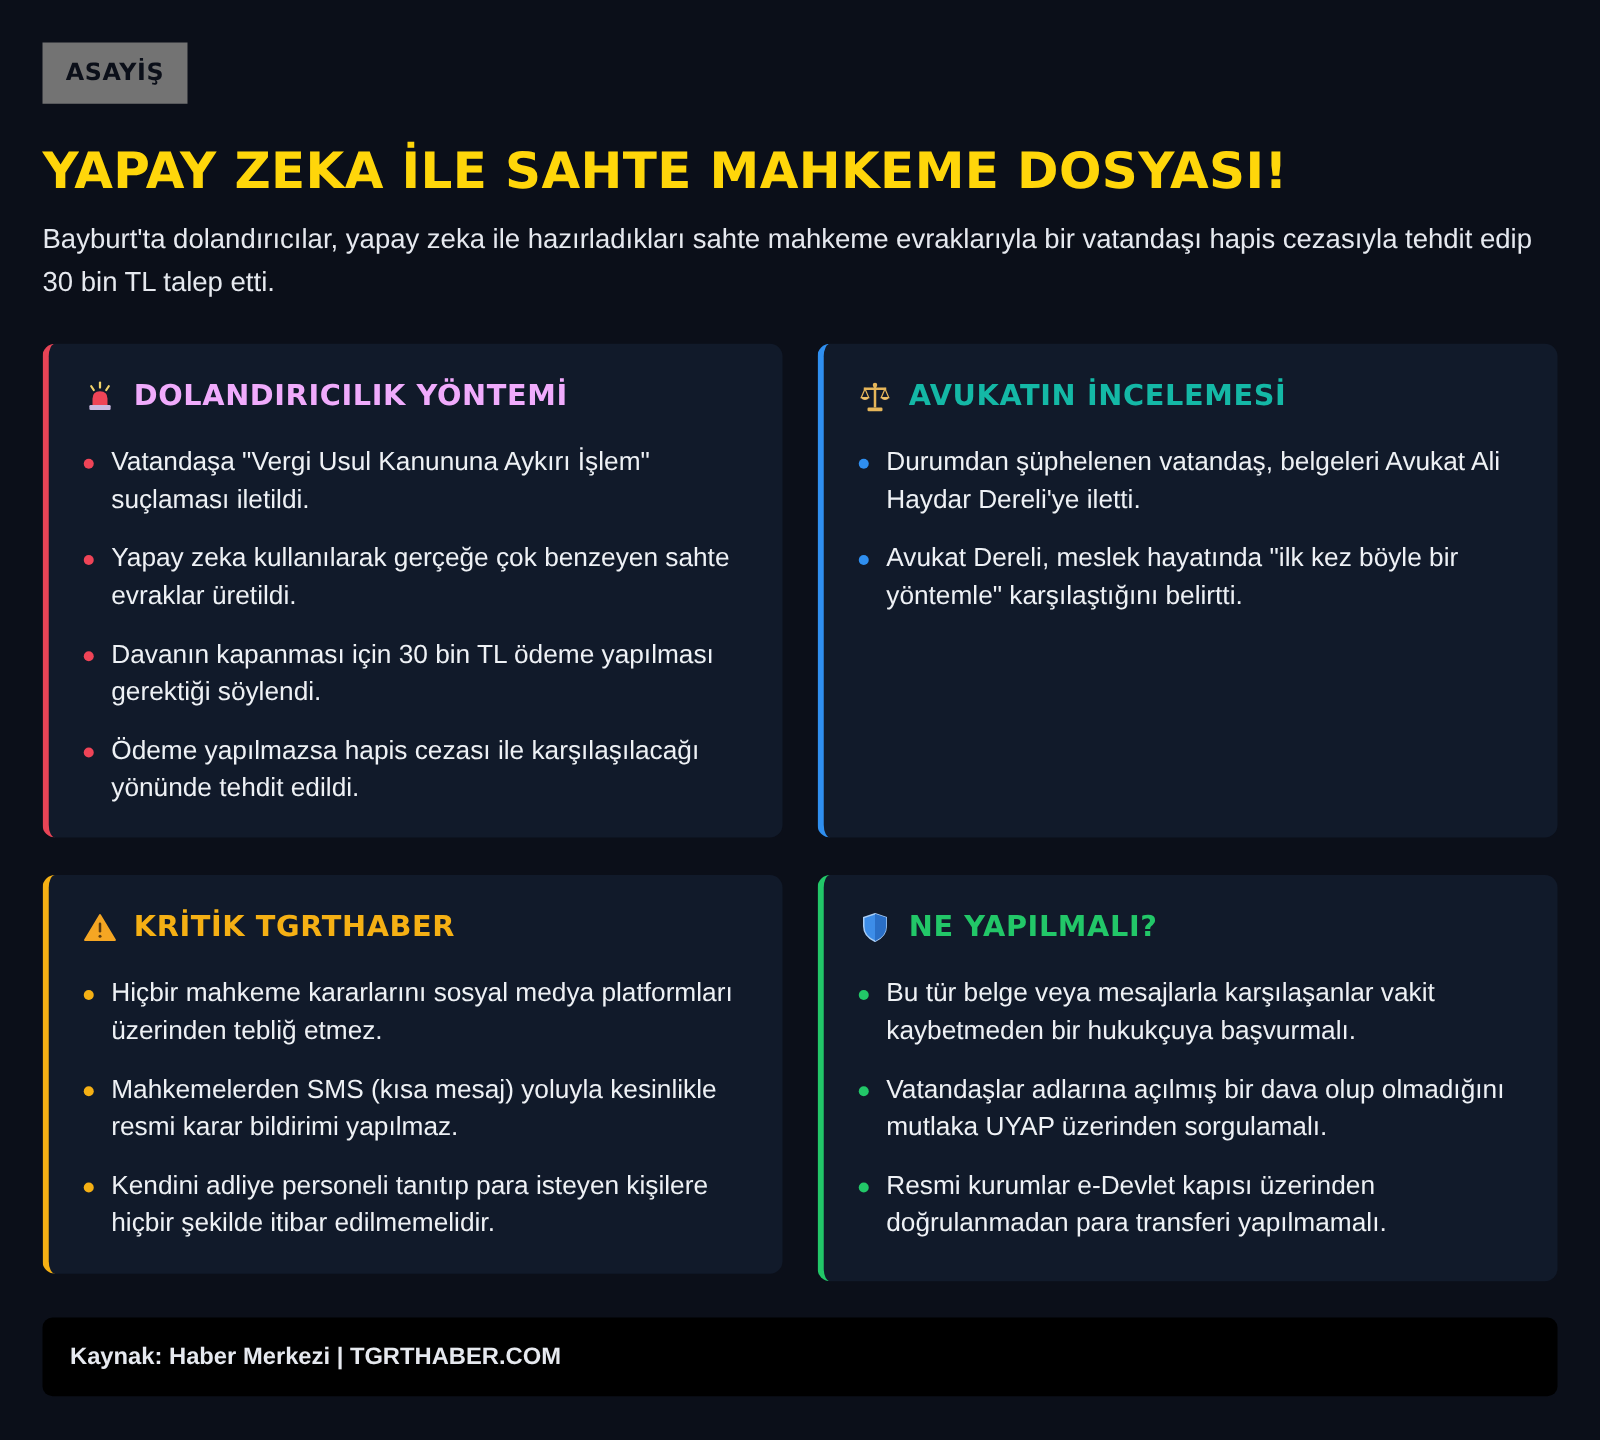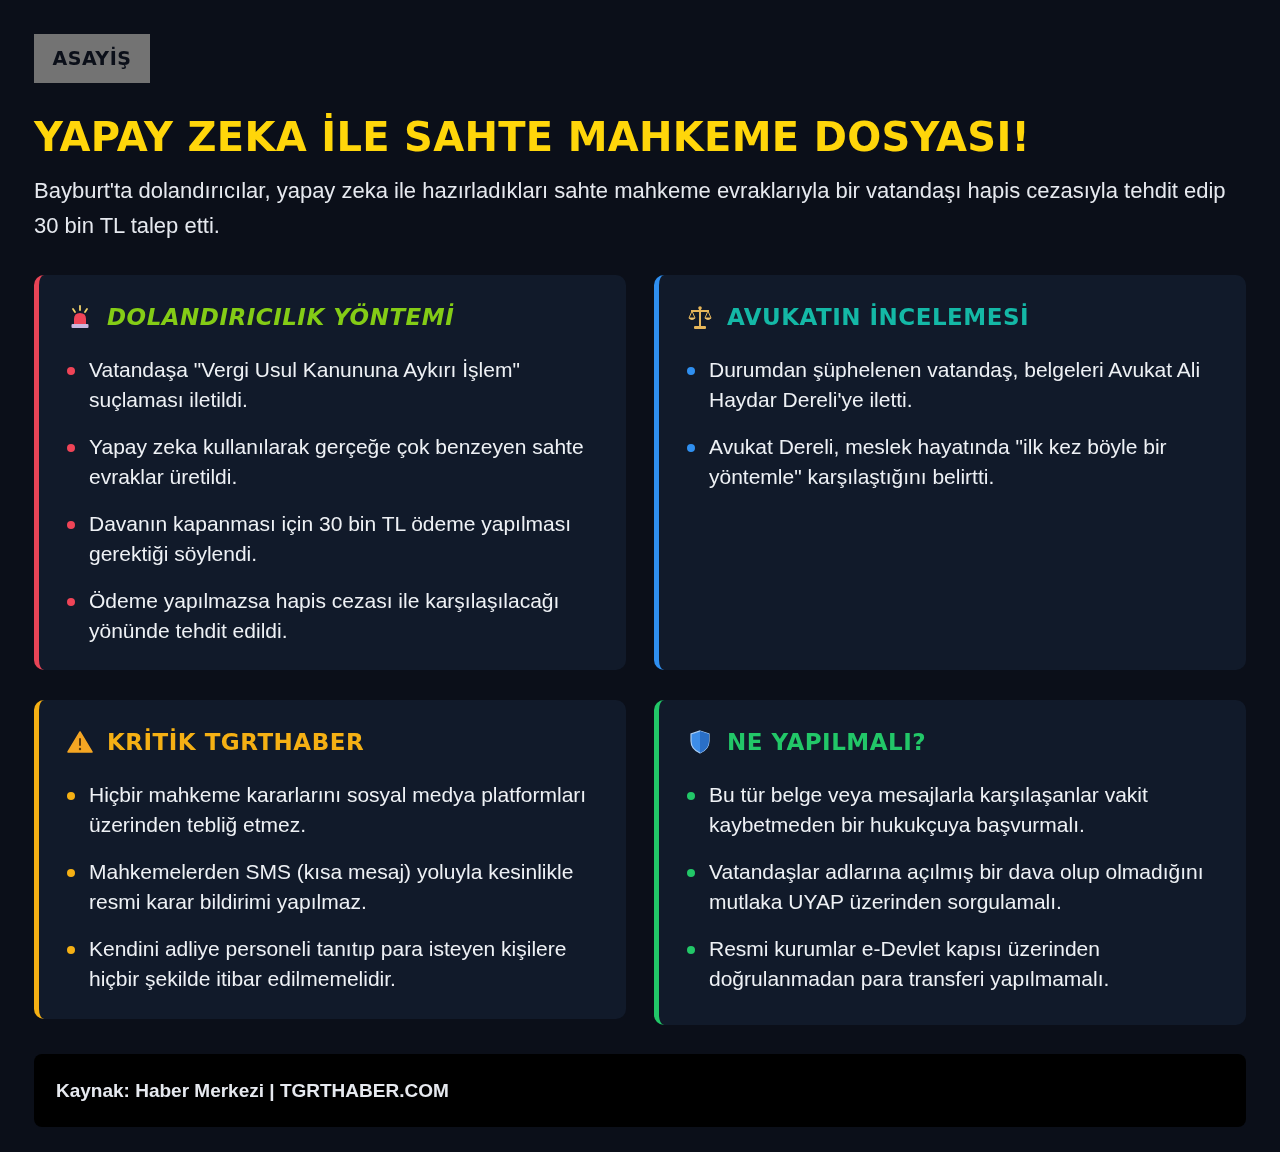--- a/index.html
+++ b/index.html
@@ -84,21 +84,21 @@
       flex-shrink: 0;
     }
     .card-icon svg { width: 26px; height: 26px; display: block; }
     .card-title {
       font-family: "DejaVu Sans", sans-serif;
       font-weight: 700;
       font-size: 23px;
       letter-spacing: 0.5px;
       white-space: nowrap;
     }
-    .c1 .card-title { color: #84cc16; font-style: italic; }
+    .c1 .card-title { color: #f0abfc; }
     .c2 .card-title { color: #14b8a6; }
     .c3 .card-title { color: #f5b014; }
     .c4 .card-title { color: #22c768; }
 
     .card-list {
       list-style: none;
       margin-top: 22px;
     }
     .card-item {
       position: relative;
@@ -122,21 +122,21 @@
     .c1 .bullet { background: #ef4457; }
     .c2 .bullet { background: #2f8ff0; }
     .c3 .bullet { background: #f5b014; }
     .c4 .bullet { background: #22c768; }
 
     .footer {
       position: absolute;
       left: 0;
       top: 1020px;
       width: 1212px;
-      height: 73px;
+      height: 63px;
       background: #000000;
       border-radius: 8px;
       padding-left: 22px;
       display: flex;
       align-items: center;
     }
     .footer-text {
       font-family: "Liberation Sans", sans-serif;
       font-weight: 700;
       font-size: 19px;

